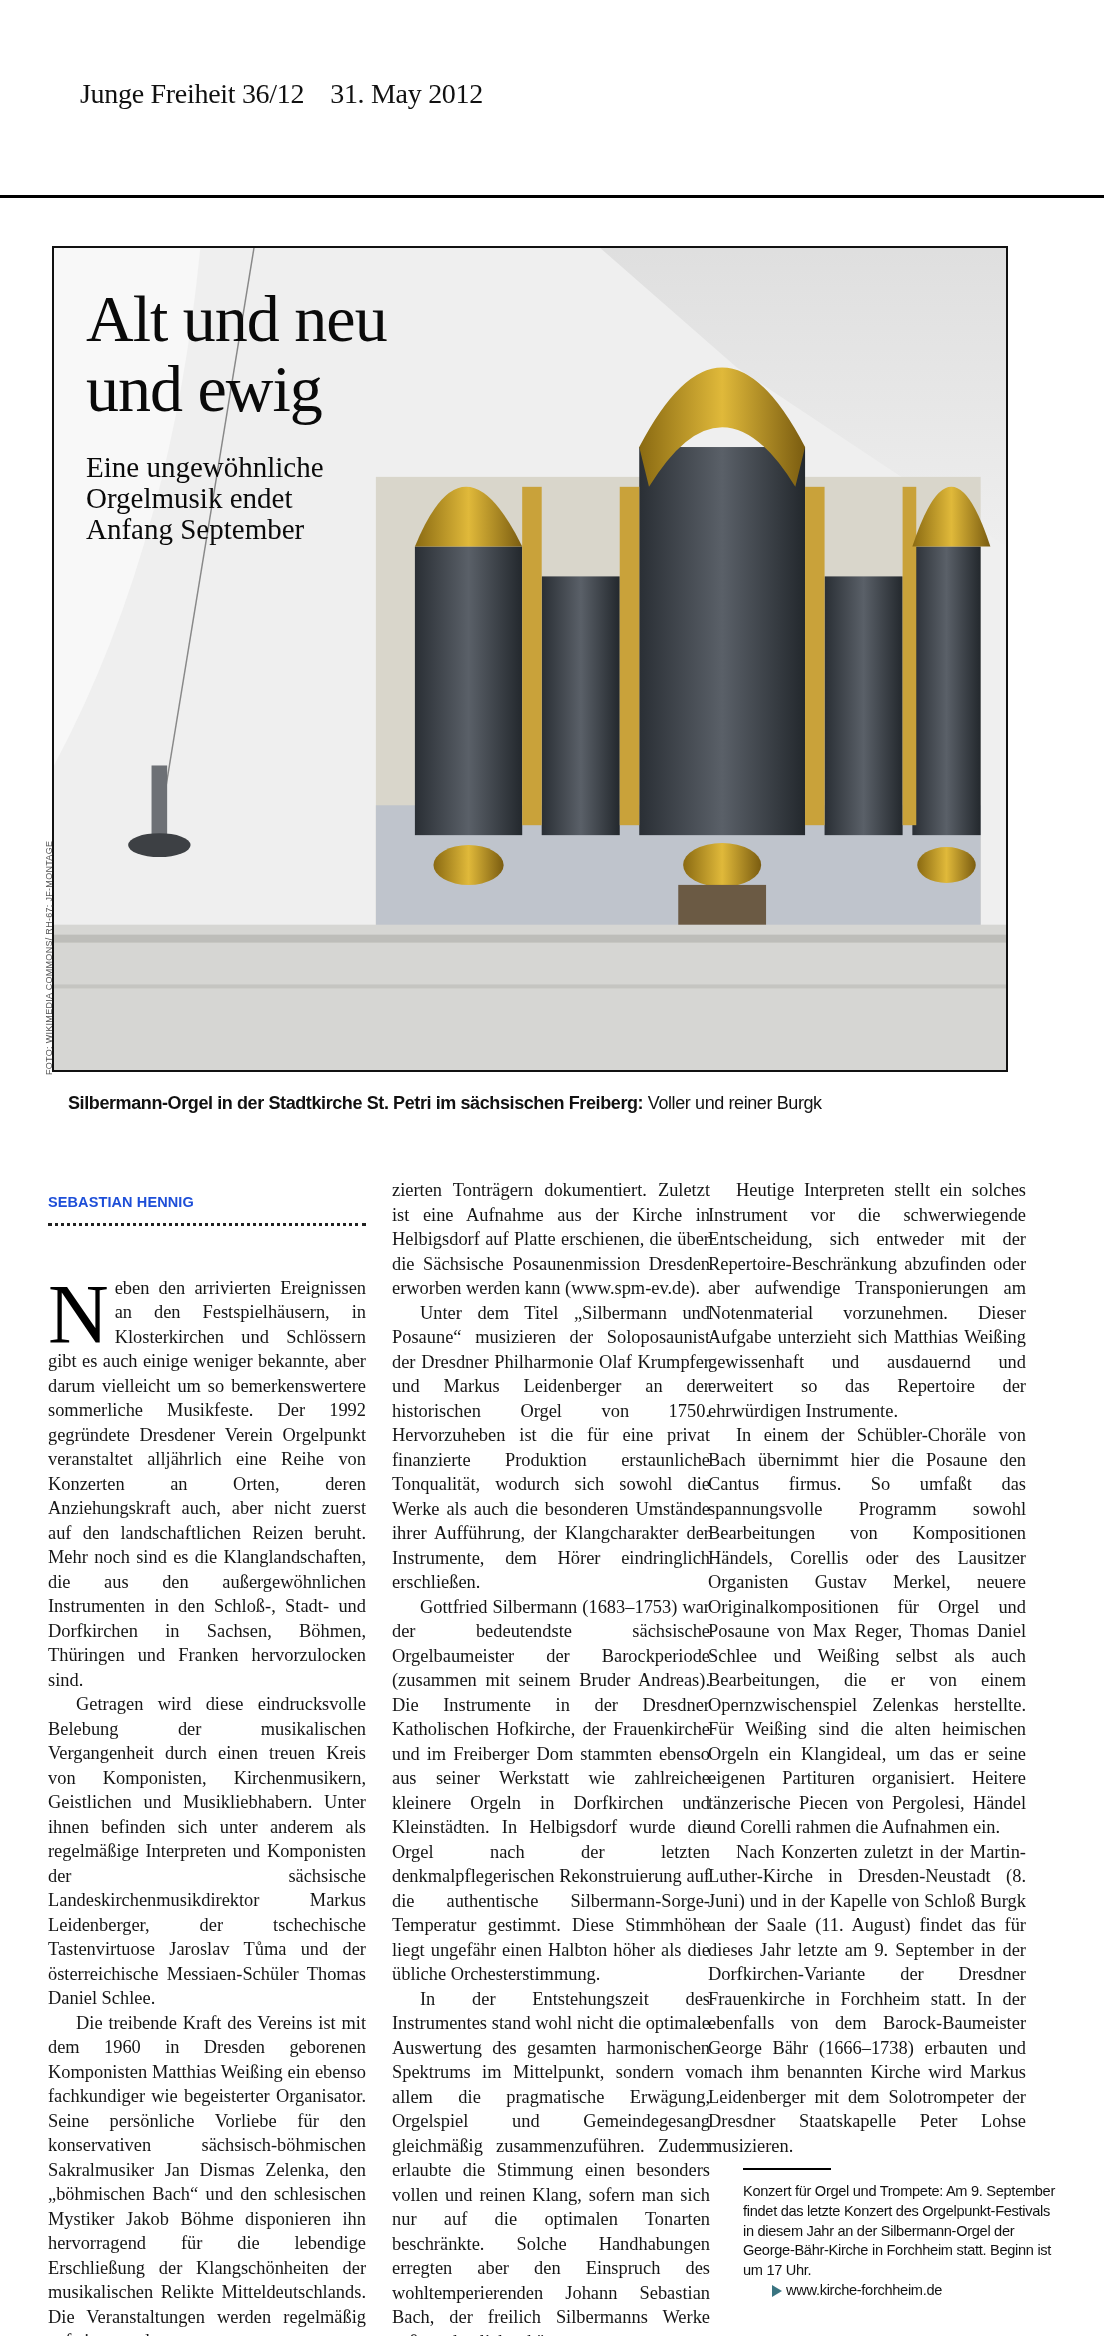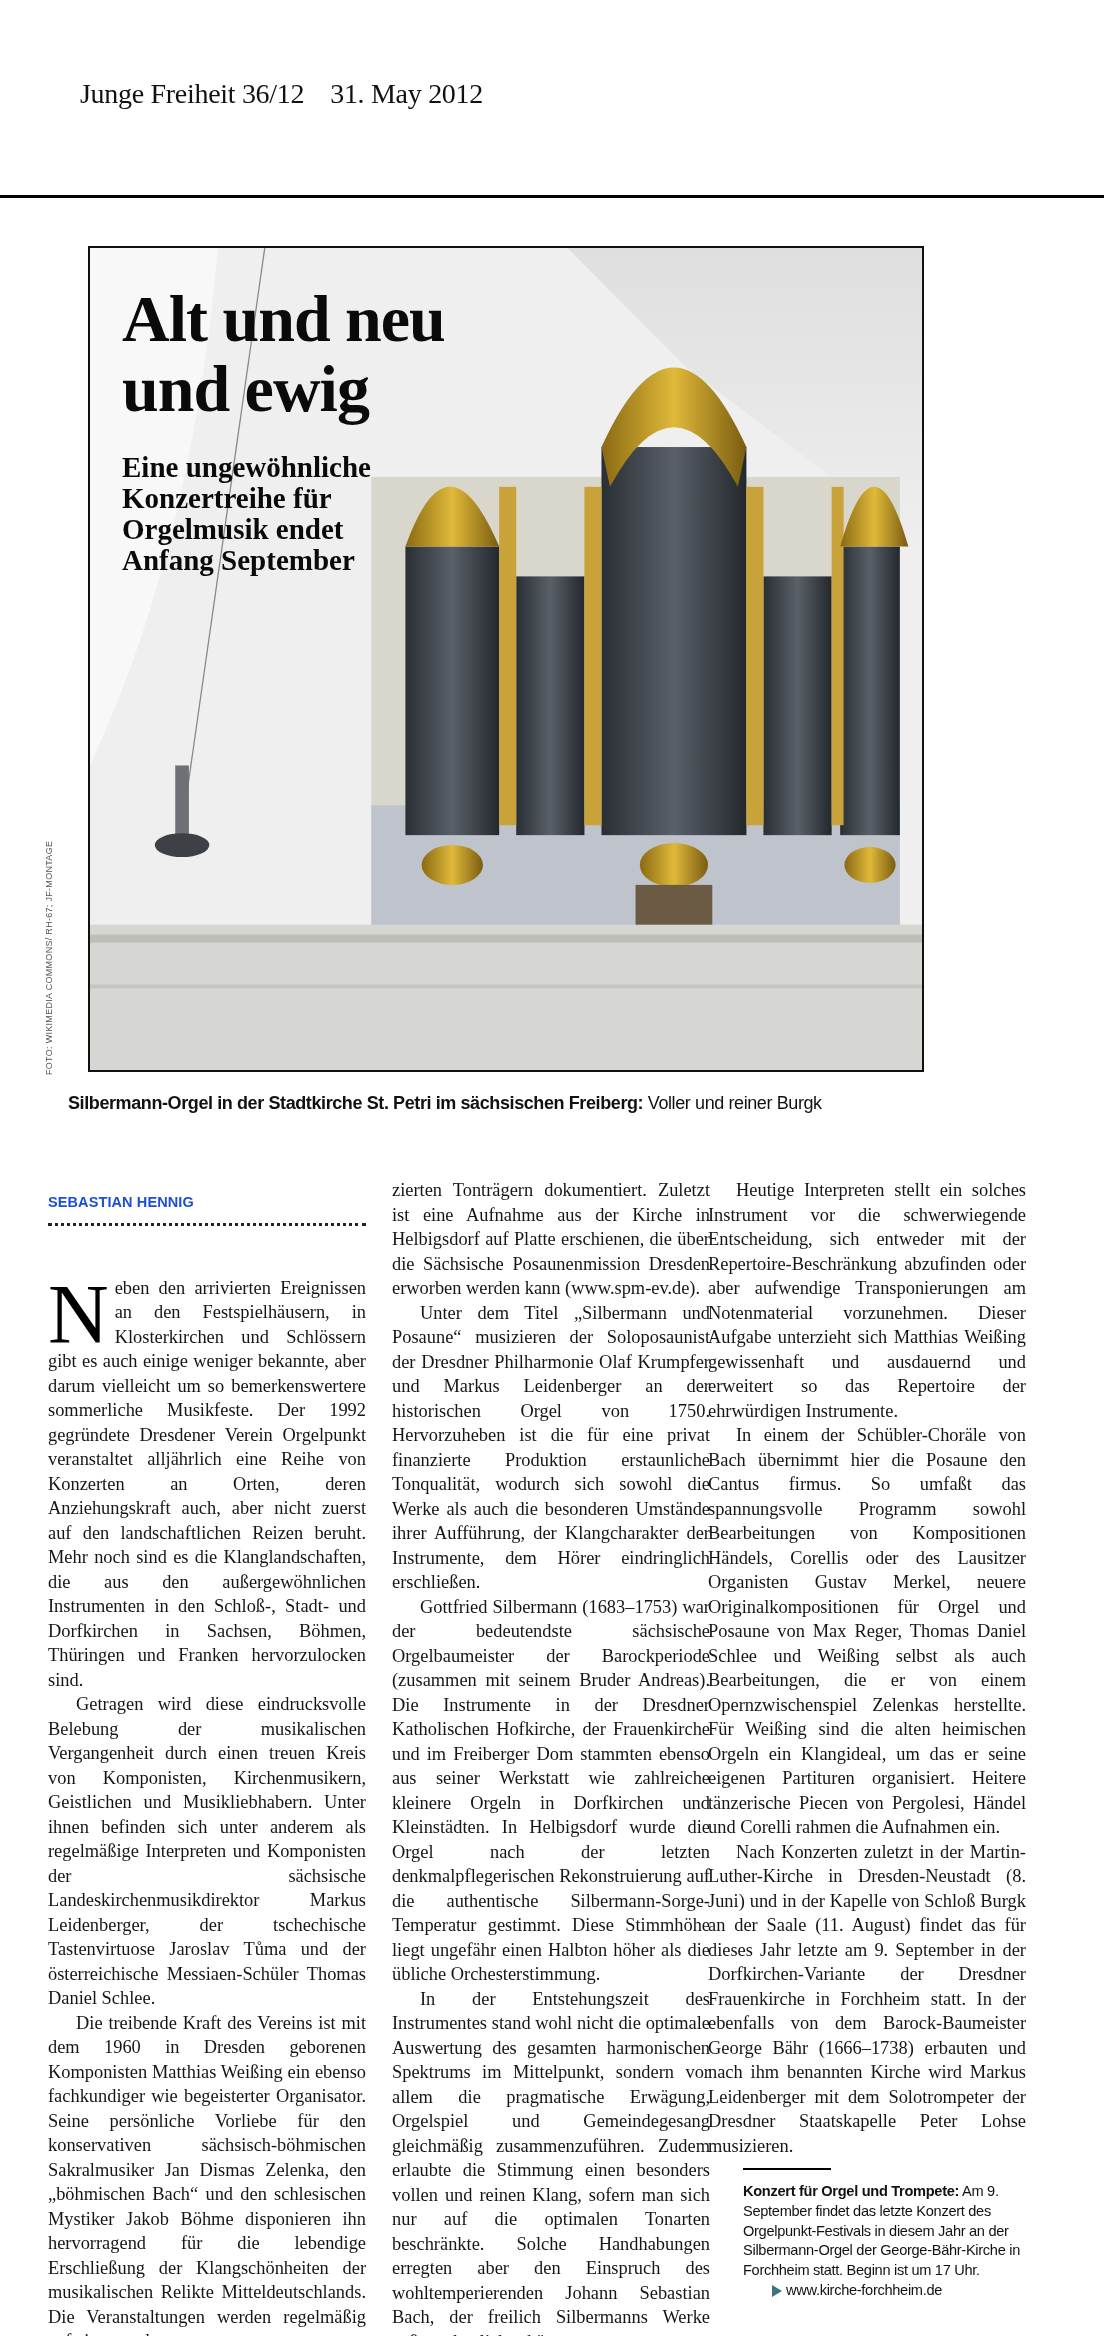--- a/index.html
+++ b/index.html
@@ -8,24 +8,23 @@
   .masthead {
     position: absolute; left: 80px; top: 78px;
     font-family: "Liberation Serif", serif; font-size: 28px; letter-spacing: -0.3px;
     color: #111;
   }
   .masthead .gap { display: inline-block; width: 26px; }
   .rule-top { position: absolute; left: 0; top: 195px; width: 1104px; height: 3px; background: #000; }
 
   
   .photo {
-    position: absolute; left: 88px; top: 246px; width: 836px; height: 826px;
+    position: absolute; left: 52px; top: 246px; width: 956px; height: 826px;
     border: 2px solid #111; box-sizing: border-box; overflow: hidden;
     background: linear-gradient(90deg, #f4f4f4 0%, #ececec 30%, #dcdcdc 55%, #e6e6e6 100%);
-    font-weight: bold;
   }
   .photo svg { position: absolute; left: 0; top: 0; width: 100%; height: 100%; }
   .photo-credit {
     position: absolute; left: 44px; top: 1075px; transform-origin: left top; transform: rotate(-90deg);
     font-family: "Liberation Sans", sans-serif; font-size: 9px; color: #555; letter-spacing: 0.3px; white-space: nowrap;
   }
 
   .headline {
     position: absolute; left: 104px; top: 284px;
     font-family: "Liberation Serif", serif; font-size: 66px; line-height: 70px; color: #0a0a0a;
@@ -64,21 +63,21 @@
     float: left; font-family: "Liberation Serif", serif; font-size: 84px; line-height: 66px;
     margin: 6px 6px 0 0; color: #000;
   }
 
   .infobox {
     position: absolute; left: 743px; top: 2168px; width: 318px;
     font-family: "Liberation Sans", sans-serif; font-size: 14.6px; line-height: 19.8px; color: #111;
     letter-spacing: -0.3px;
   }
   .infobox .rule { width: 88px; height: 2px; background: #000; margin-bottom: 12px; }
-  .infobox b { font-weight: bold; }
+  .infobox b { font-weight: normal; }
   .infobox .link { display: flex; align-items: center; gap: 4px; margin-top: 0; margin-left: 29px; }
   .arrow { width: 0; height: 0; border-left: 10px solid #3a7480; border-top: 6px solid transparent; border-bottom: 6px solid transparent; }
 </style>
 </head>
 <body>
 
 <div class="masthead">
   <span>Junge Freiheit 36/12</span><span class="gap"></span><span>31. May 2012</span>
 </div>
 <div class="rule-top"></div>
@@ -134,21 +133,20 @@
     <rect x="0" y="680" width="976" height="146" fill="#d6d6d3"></rect>
     <rect x="0" y="690" width="976" height="8" fill="#bdbdb9"></rect>
     <rect x="0" y="740" width="976" height="4" fill="#c5c5c1"></rect>
   </svg>
   <div class="headline" style="left:32px; top:36px;">
     <div>Alt und neu</div>
     <div>und ewig</div>
   </div>
   <div class="subhead" style="left:32px; top:204px;">
     <div>Eine ungewöhnliche</div>
-    <div>Konzertreihe für</div>
     <div>Orgelmusik endet</div>
     <div>Anfang September</div>
   </div>
 </div>
 <div class="photo-credit">FOTO: WIKIMEDIA COMMONS/ RH-67; JF-MONTAGE</div>
 
 <div class="caption">
   <b>Silbermann-Orgel in der Stadtkirche St. Petri im sächsischen Freiberg:</b><span> Voller und reiner Burgk</span>
 </div>
 

